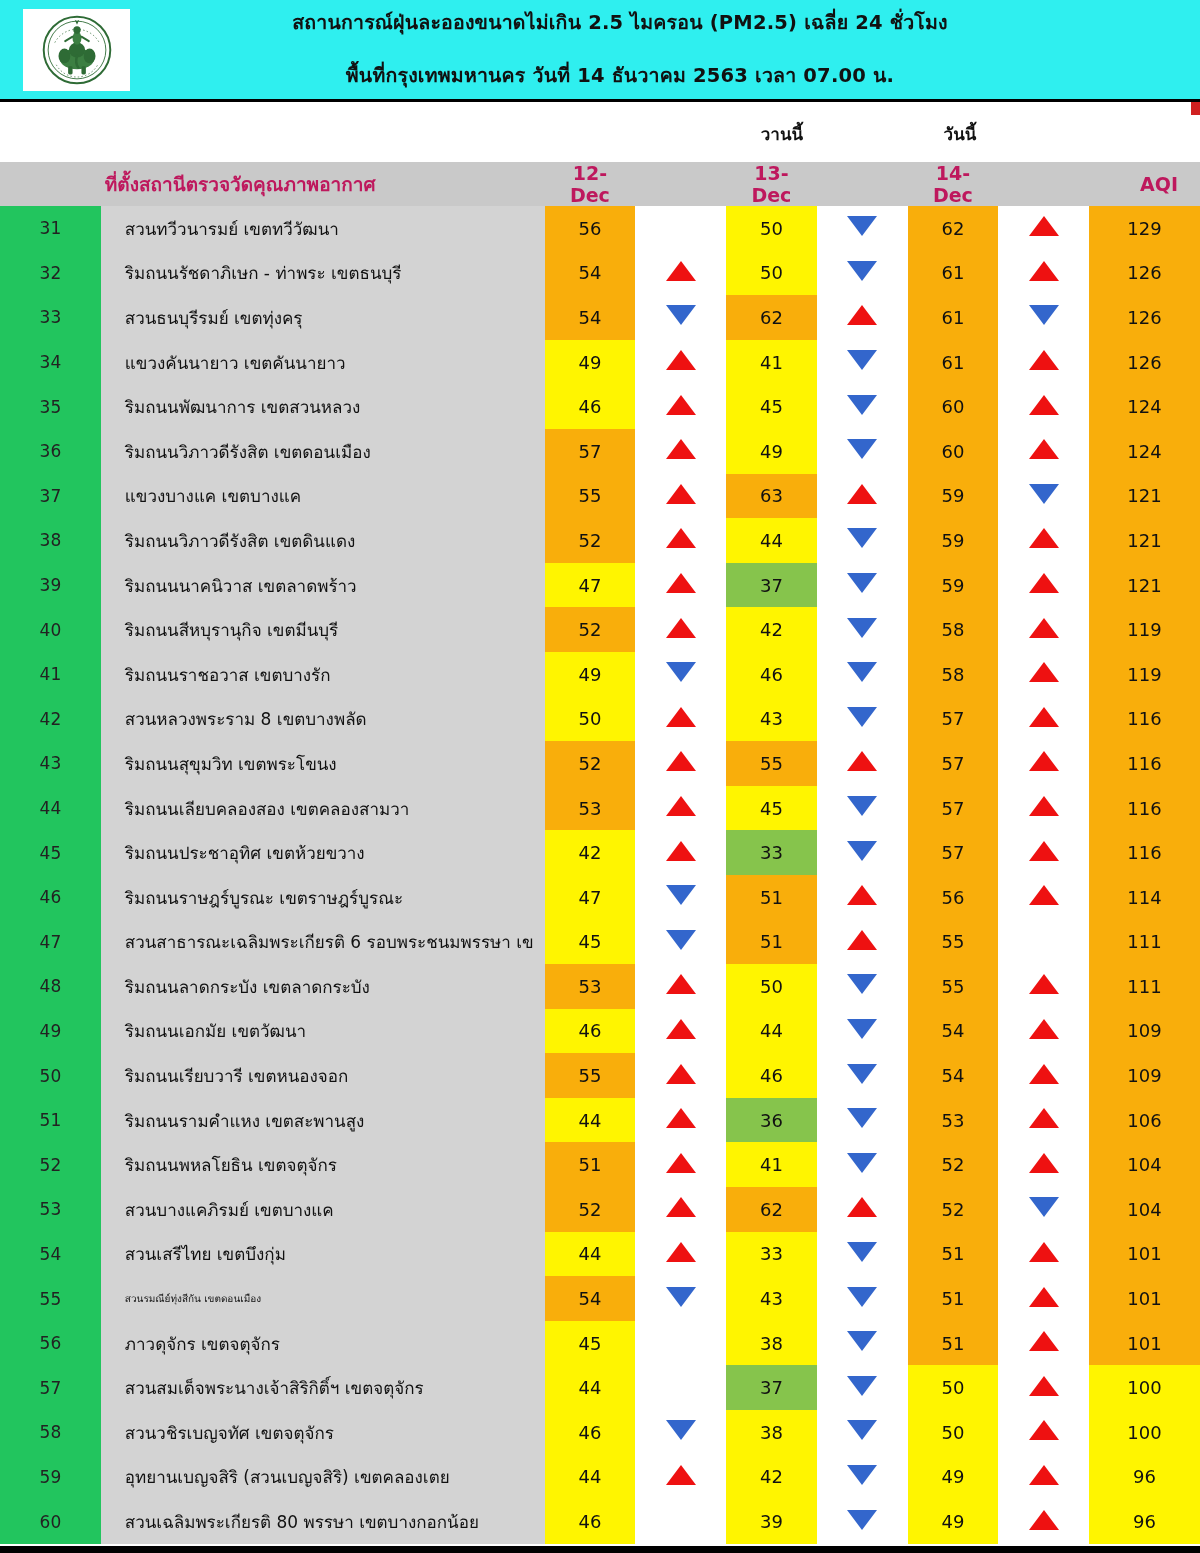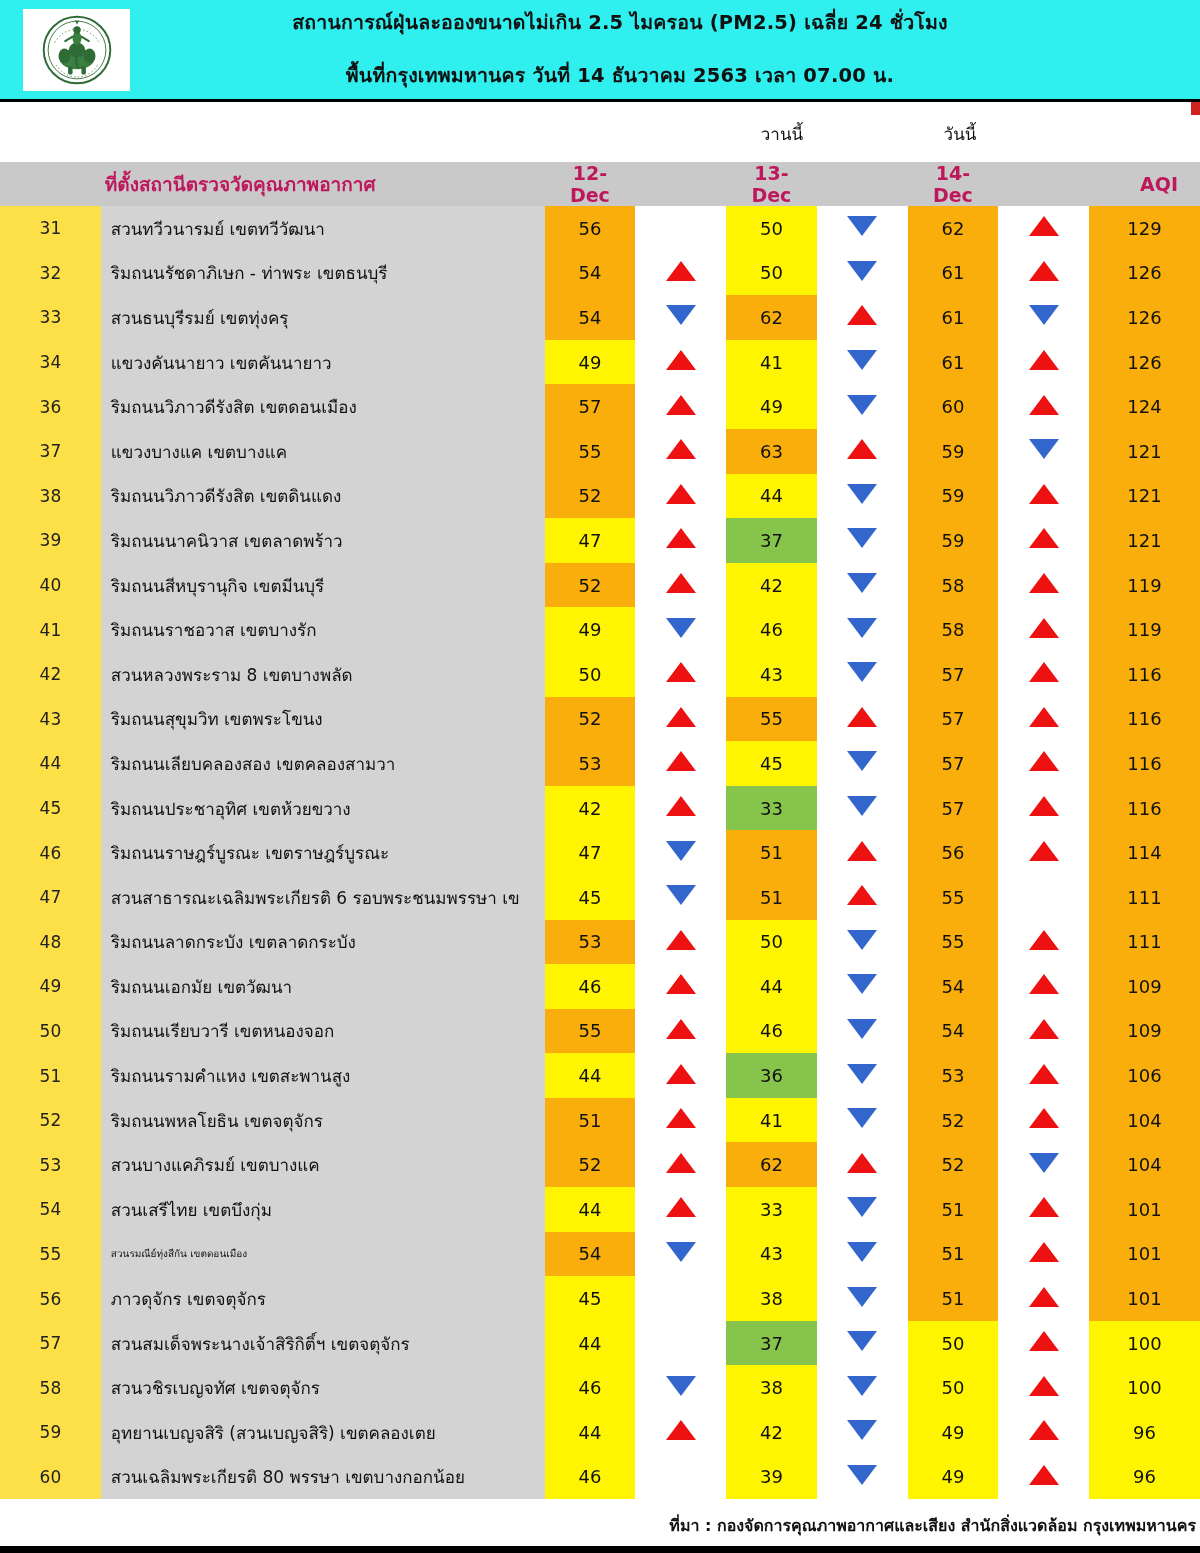--- a/index.html
+++ b/index.html
@@ -46,21 +46,21 @@
   
   .subhead{
     position:relative;
     height:60px;
     background:#ffffff;
   }
   .subhead .lbl{
     position:absolute;
     top:18px;
     font-size:17px;
-    font-weight:400;
+    font-weight:700;
     color:#111;
     text-align:center;
     white-space:nowrap;
   }
   .subhead .lbl.yesterday{left:712px;width:140px;}
   .subhead .lbl.today{left:890px;width:140px;}
   .red-tab{
     position:absolute;right:0;top:0;width:9px;height:13px;background:#D02020;
   }
 
@@ -92,29 +92,29 @@
   thead th.h-date{text-align:center;}
   thead th.h-blank{background:#C9C9C9;}
   thead th.h-aqi{text-align:right;padding-right:22px;}
 
   tbody tr{height:44.6px;}
   tbody td{
     padding:0;border:0;vertical-align:middle;
     height:44.6px;
   }
   td.no{
-    background:#fde047;
+    background:#22c55e;
     text-align:center;
     font-size:17px;
     color:#222;
   }
   td.name{
     background:#D3D3D3;
     text-align:left;
-    padding-left:10px;
+    padding-left:24px;
     font-size:17px;
     color:#111;
     white-space:nowrap;
     overflow:hidden;
     text-overflow:clip;
     max-width:440px;
   }
   td.name.small{font-size:10px;}
   td.val{
     text-align:center;
@@ -269,20 +269,31 @@
           <td class="name">แขวงคันนายาว เขตคันนายาว</td>
           <td class="val lv-yellow">49</td>
           <td class="arrow"><span class="tri up"></span></td>
           <td class="val lv-yellow">41</td>
           <td class="arrow"><span class="tri down"></span></td>
           <td class="val lv-orange">61</td>
           <td class="arrow"><span class="tri up"></span></td>
           <td class="val lv-orange">126</td>
         </tr>
         <tr>
+          <td class="no">35</td>
+          <td class="name">ริมถนนพัฒนาการ เขตสวนหลวง</td>
+          <td class="val lv-yellow">46</td>
+          <td class="arrow"><span class="tri up"></span></td>
+          <td class="val lv-yellow">45</td>
+          <td class="arrow"><span class="tri down"></span></td>
+          <td class="val lv-orange">60</td>
+          <td class="arrow"><span class="tri up"></span></td>
+          <td class="val lv-orange">124</td>
+        </tr>
+        <tr>
           <td class="no">36</td>
           <td class="name">ริมถนนวิภาวดีรังสิต เขตดอนเมือง</td>
           <td class="val lv-orange">57</td>
           <td class="arrow"><span class="tri up"></span></td>
           <td class="val lv-yellow">49</td>
           <td class="arrow"><span class="tri down"></span></td>
           <td class="val lv-orange">60</td>
           <td class="arrow"><span class="tri up"></span></td>
           <td class="val lv-orange">124</td>
         </tr>

